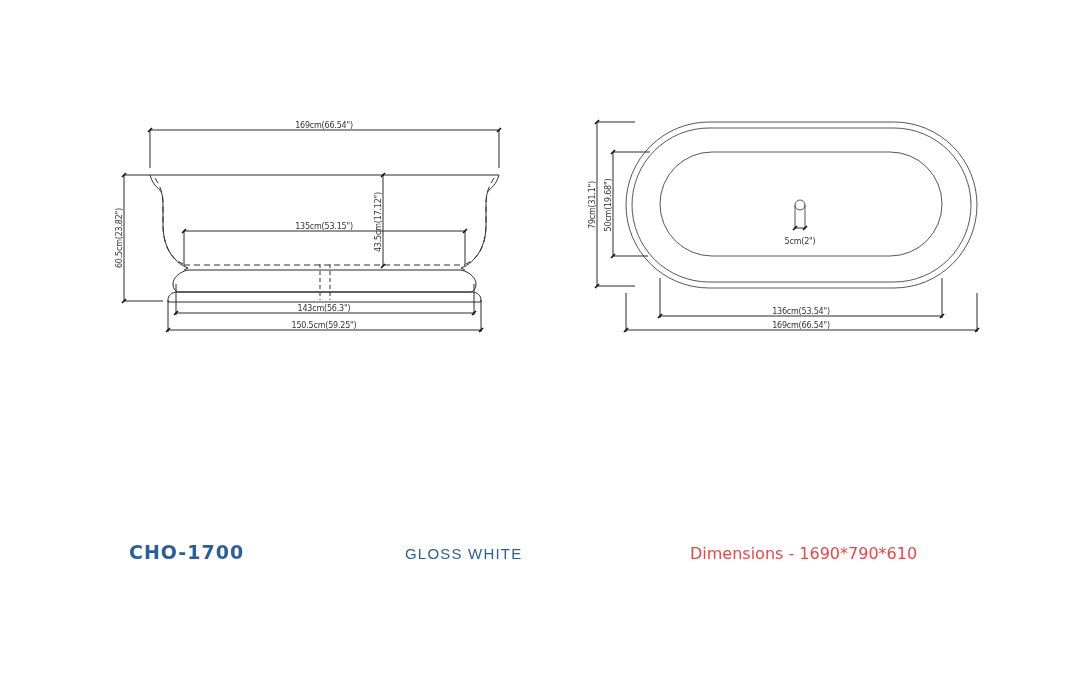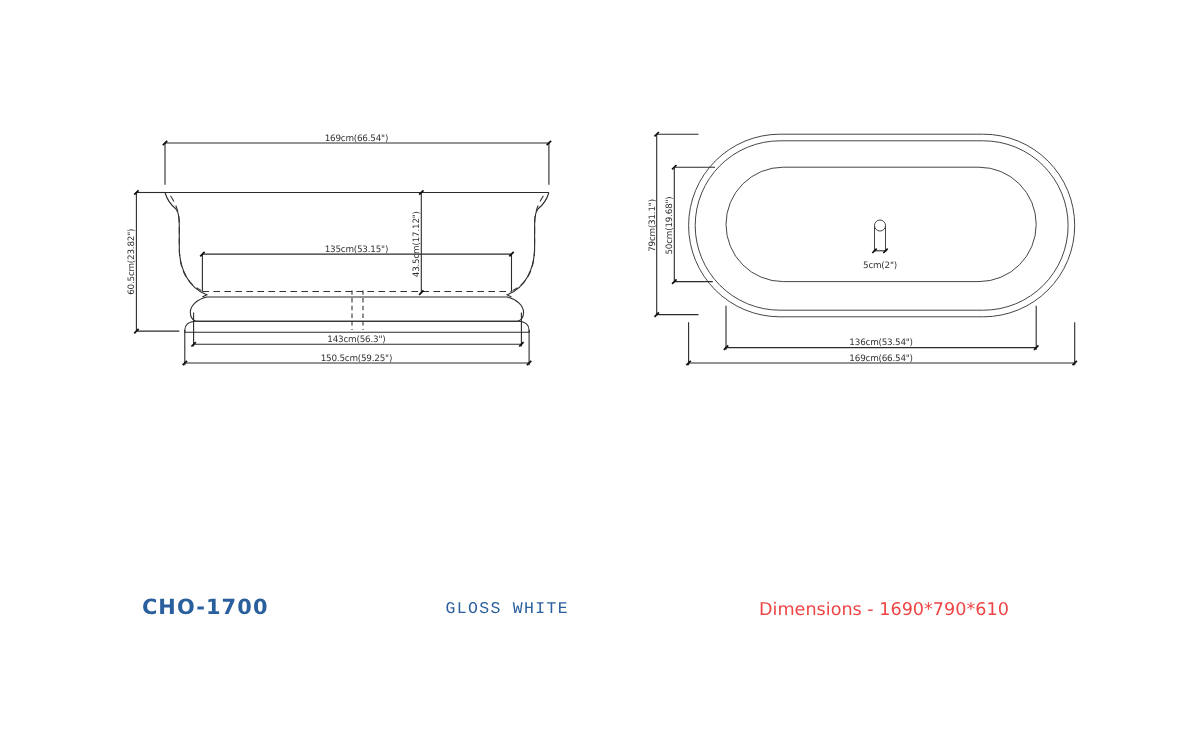--- a/index.html
+++ b/index.html
@@ -4,21 +4,21 @@
   <style>
     html, body { margin: 0; padding: 0; background: #ffffff; }
     body { width: 1090px; height: 674px; position: relative; overflow: hidden; font-family: "DejaVu Sans", sans-serif; }
     .drawing { position: absolute; left: 0; top: 0; width: 1090px; height: 674px; }
     .dim-label { font-family: "DejaVu Sans", sans-serif; font-size: 8px; fill: #333333; letter-spacing: -0.2px; }
     .line { stroke: #2b2b2b; stroke-width: 1; fill: none; }
     .thin { stroke: #444444; stroke-width: 0.9; fill: none; }
     .dashed { stroke: #333333; stroke-width: 1; fill: none; stroke-dasharray: 6 4; }
     .tick { stroke: #111; stroke-width: 1.6; }
     .model { position: absolute; left: 105px; top: 541px; font-family: "DejaVu Sans", sans-serif; font-weight: bold; font-size: 19px; color: #2a5f9e; letter-spacing: 1px; margin-left: 24px; }
-    .finish { position: absolute; left: 405px; top: 545px; font-family: Liberation Mono, monospace; font-size: 15px; color: #2a5f9e; letter-spacing: 1.2px; }
+    .finish { position: absolute; left: 405px; top: 545px; font-family: Liberation Sans, sans-serif; font-size: 15px; color: #2a5f9e; letter-spacing: 1.2px; }
     .dims { position: absolute; left: 690px; top: 544px; font-family: "DejaVu Sans", sans-serif; font-size: 16px; color: #ef4444; }
   </style>
 </head>
 <body>
 
 <svg class="drawing" viewBox="0 0 1090 674" xmlns="http://www.w3.org/2000/svg">
 
   <g>
 
     <g>

